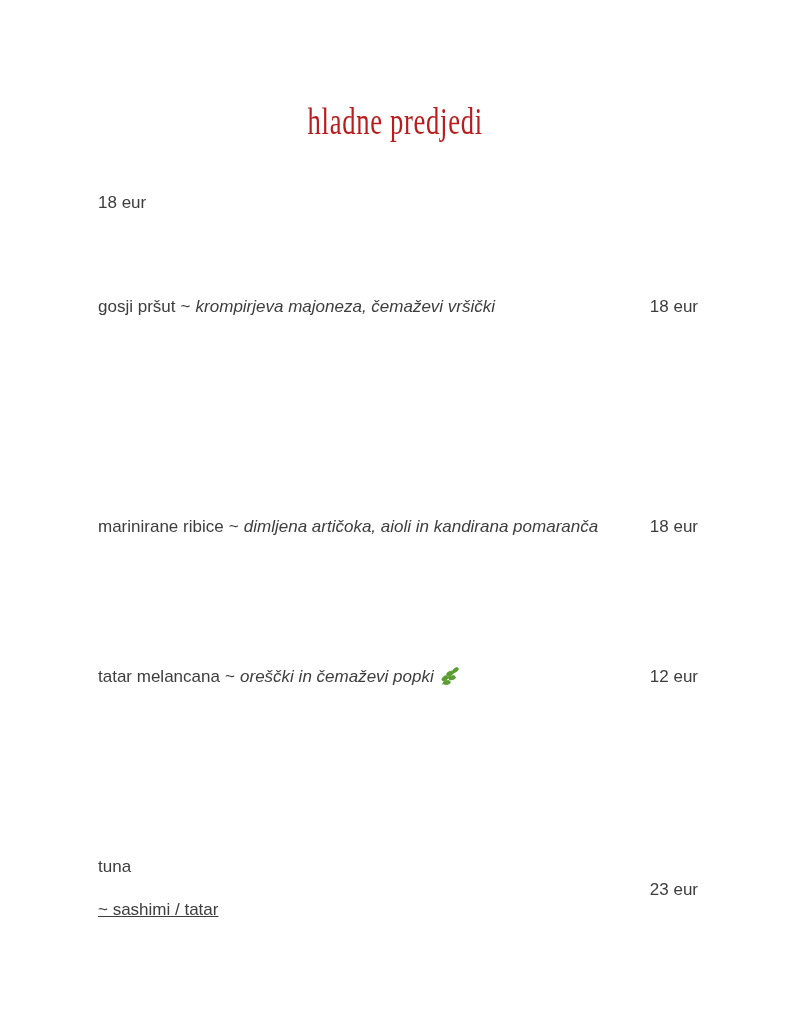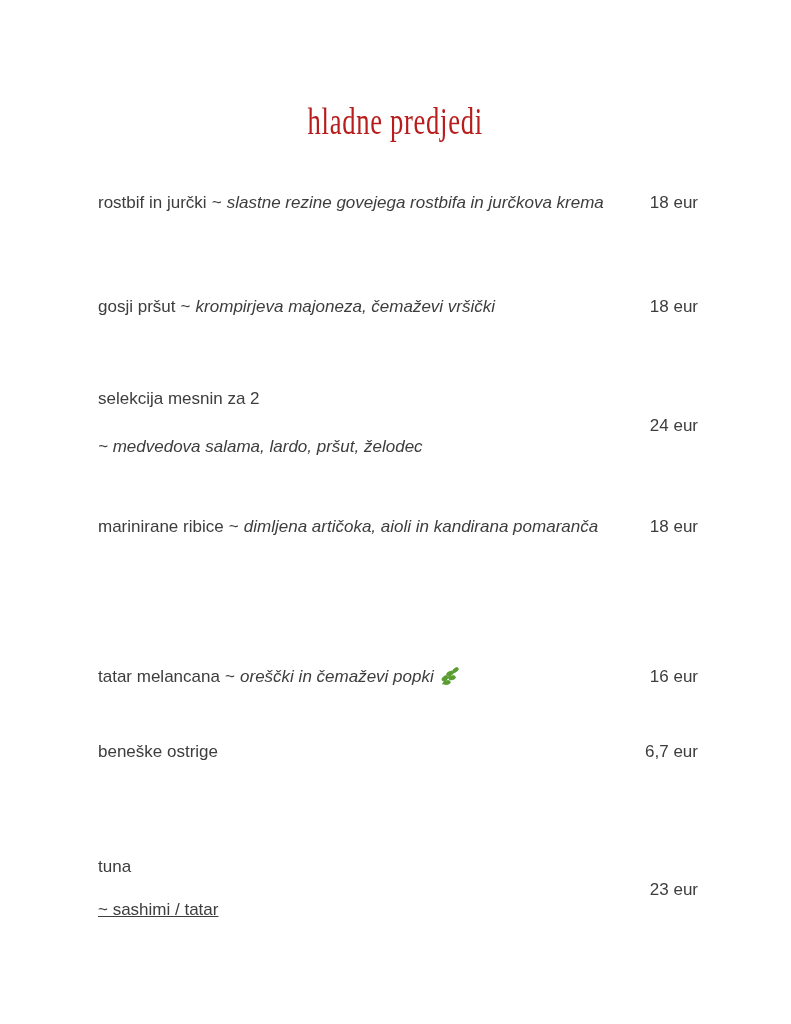--- a/index.html
+++ b/index.html
@@ -85,56 +85,46 @@
 </head>
 <body>
 
 <div class="page">
 
   <div class="menu-title" style="color: #b91c1c;">
     <span class="condense">hladne predjedi</span>
   </div>
 
   <div class="row row-flex" style="top:192px;">
-    <span class="item-text"><span>rostbif in jurčki</span><span class="sep">~</span><span class="desc">slastne rezine govejega rostbifa in jurčkova krema</span></span>
     <span class="price">18 eur</span>
   </div>
 
   <div class="row row-flex" style="top:296px;gap:46px;">
     <span class="item-text"><span>gosji pršut</span><span class="sep">~</span><span class="desc">krompirjeva majoneza, čemaževi vršički</span></span>
     <span class="price">18 eur</span>
   </div>
 
-  <div class="row two-line" style="top:388px;">
-    <span class="line1">selekcija mesnin za 2</span>
-    <span class="line2 desc" style="top:48px;">~ medvedova salama, lardo, pršut, želodec</span>
-    <span class="price" style="top:27px;">24 eur</span>
-  </div>
 
   <div class="row row-flex" style="top:516px;">
     <span class="item-text"><span>marinirane ribice</span><span class="sep">~</span><span class="desc">dimljena artičoka, aioli in kandirana pomaranča</span></span>
     <span class="price">18 eur</span>
   </div>
 
   <div class="row row-flex" style="top:638px;margin-top:28px;">
     <span class="item-text"><span>tatar melancana</span><span class="sep">~</span><span class="desc">oreščki in čemaževi popki</span><span class="herb" style="color: rgb(90, 158, 50);"><svg viewBox="0 0 24 22" width="21" height="19" fill="currentColor" stroke="currentColor">
             <path d="M4 20 C 8 14, 14 8, 21 3" fill="none" stroke-width="1.6"></path>
             <ellipse cx="19" cy="3.5" rx="3.6" ry="2" transform="rotate(-35 19 3.5)"></ellipse>
             <ellipse cx="12.5" cy="7.5" rx="4" ry="2.2" transform="rotate(-25 12.5 7.5)"></ellipse>
             <ellipse cx="15" cy="12.5" rx="4" ry="2.2" transform="rotate(-15 15 12.5)"></ellipse>
             <ellipse cx="6.5" cy="13" rx="3.8" ry="2.1" transform="rotate(-40 6.5 13)"></ellipse>
             <ellipse cx="9" cy="18" rx="4" ry="2.2" transform="rotate(-10 9 18)"></ellipse>
           </svg></span></span>
-    <span class="price">16 eur</span>
+    <span class="price">12 eur</span>
   </div>
 
-  <div class="row row-flex" style="top:741px;">
-    <span class="item-text">beneške ostrige</span>
-    <span class="price">6,7 eur</span>
-  </div>
 
   <div class="row two-line" style="top:856px;">
     <span class="line1">tuna</span>
     <span class="line2" style="top:43px;text-decoration:underline;">~ sashimi / tatar</span>
     <span class="price" style="top:23px;">23 eur</span>
   </div>
 
 </div>
 
 </body></html>

